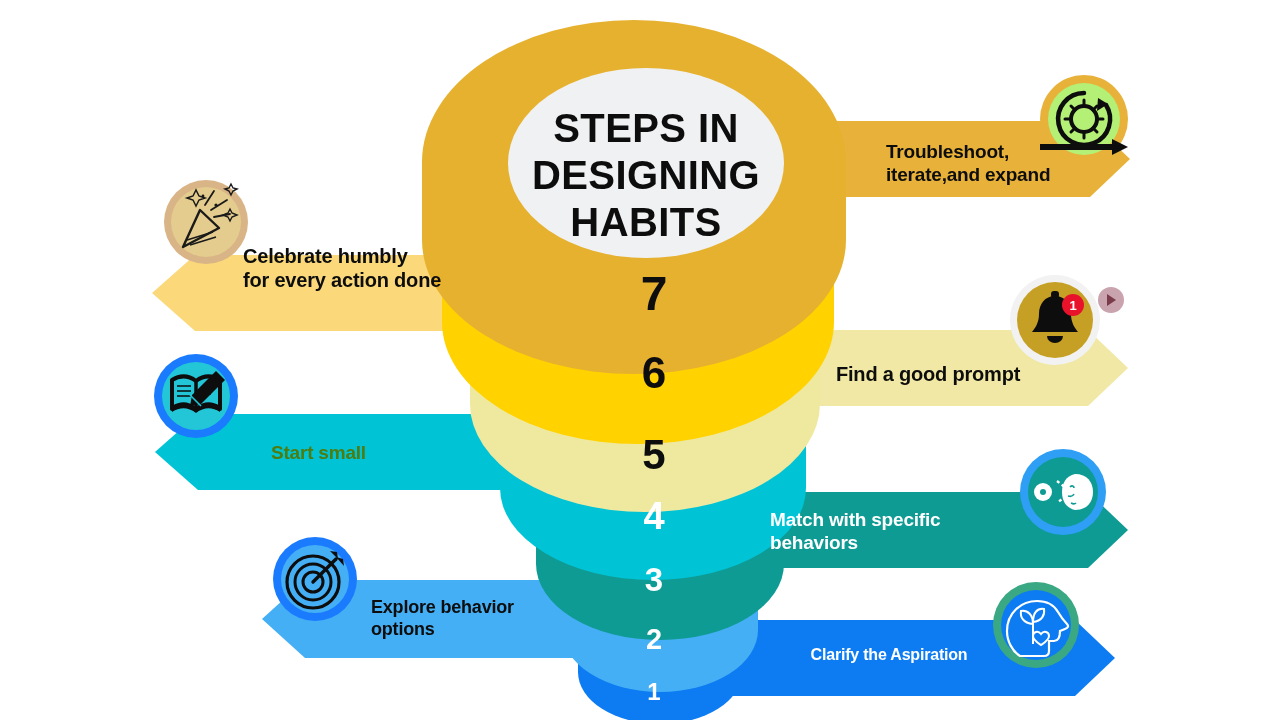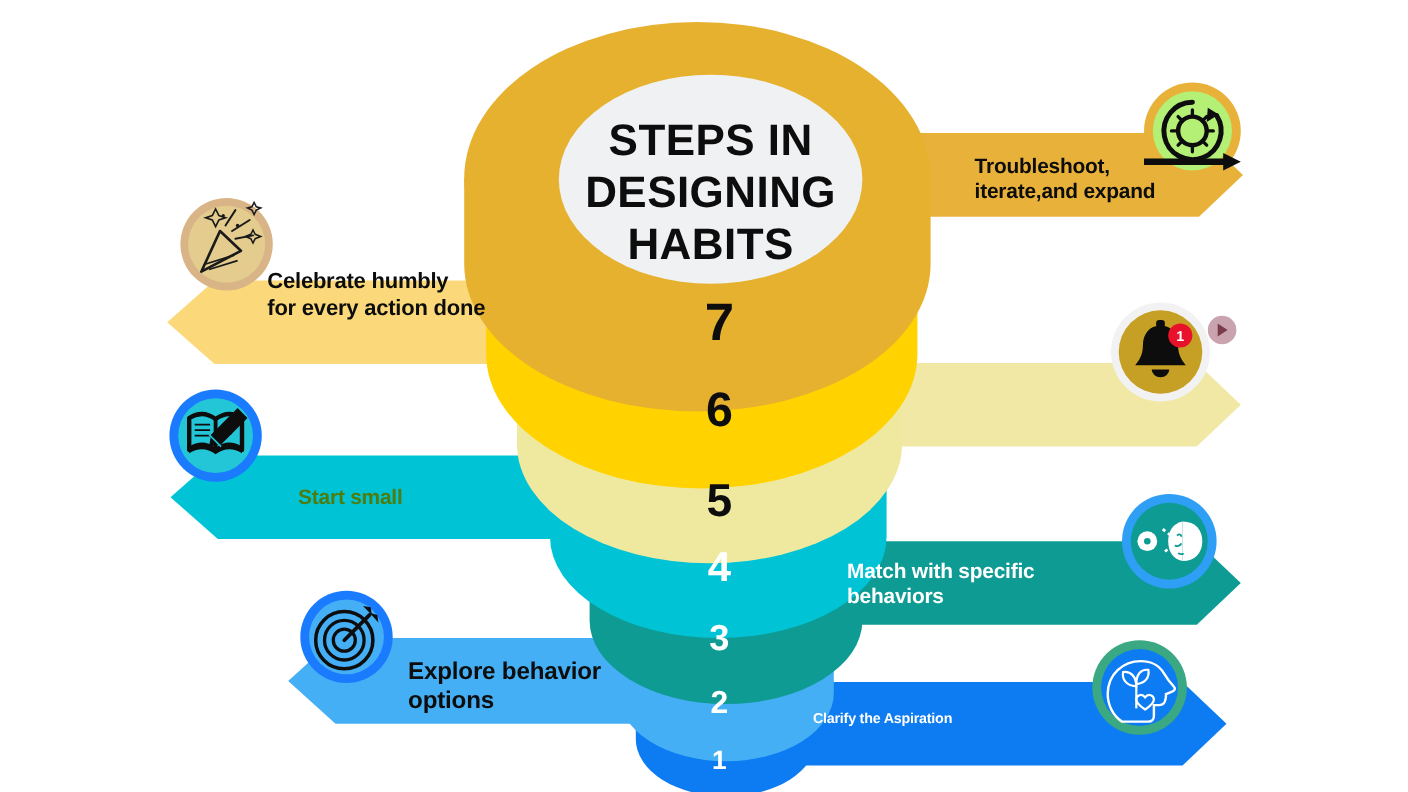--- a/index.html
+++ b/index.html
@@ -176,24 +176,25 @@
   <div class="num" style="left:594px;top:561px;font-size:33px;color:#ffffff;">3</div>
   <div class="num" style="left:594px;top:623px;font-size:29px;color:#ffffff;">2</div>
   <div class="num" style="left:594px;top:678px;font-size:24px;color:#ffffff;">1</div>
 
   <div class="banner-text" style="left:243px;top:244px;width:300px;font-size:20px;color:#0d0d0d;">Celebrate humbly
 for every action done</div>
 
   <div class="banner-text" style="left:886px;top:140px;width:290px;font-size:19px;color:#0d0d0d;">Troubleshoot,
 iterate,and expand</div>
 
+  <div class="banner-text" style="left:836px;top:362px;width:300px;font-size:20px;color:#0d0d0d;">Find a good prompt</div>
 
   <div class="banner-text" style="left:271px;top:441px;width:300px;font-size:19px;color:#4d7c0f;">Start small</div>
 
   <div class="banner-text" style="left:770px;top:508px;width:280px;font-size:19px;color:#ffffff;">Match with specific
 behaviors</div>
 
-  <div class="banner-text" style="left:371px;top:597px;width:280px;font-size:22px;color:#0d0d0d;">Explore behavior
+  <div class="banner-text" style="left:371px;top:597px;width:280px;font-size:18px;color:#0d0d0d;">Explore behavior
 options</div>
 
-  <div class="banner-text" style="left:739px;top:645px;width:300px;font-size:13px;color:#ffffff;">Clarify the Aspiration</div>
+  <div class="banner-text" style="left:739px;top:645px;width:300px;font-size:16px;color:#ffffff;text-align:center;">Clarify the Aspiration</div>
 
 </div>
 
 </body></html>

